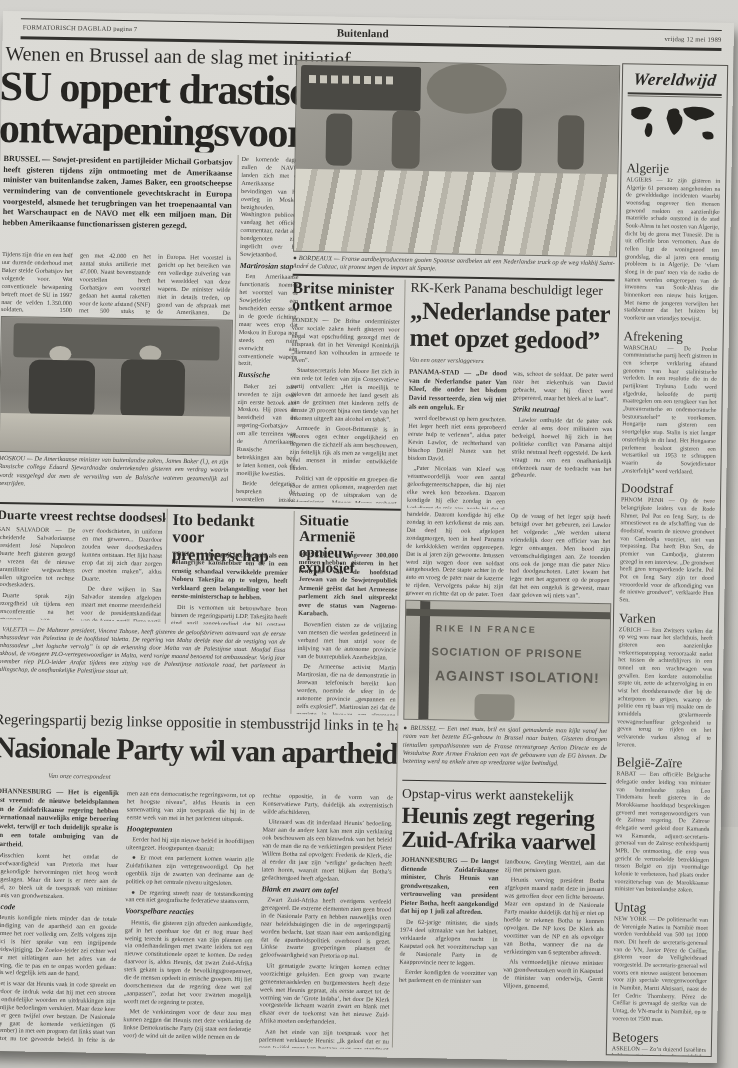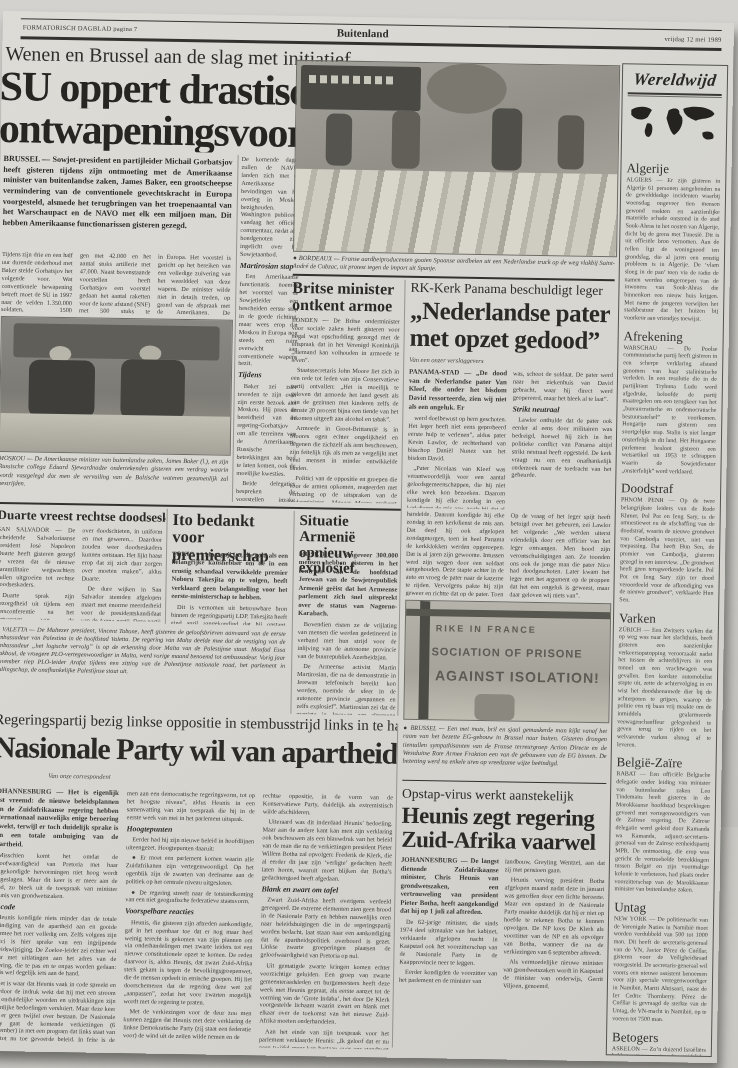--- a/index.html
+++ b/index.html
@@ -65,21 +65,21 @@
     <div class="blob" style="left:120px;top:40px;width:64px;height:60px;background:#44433e;border-radius:10px"></div>
     <div class="blob" style="left:0;top:96px;width:230px;height:38px;background:linear-gradient(180deg,#c2bfb4,#a5a299);border-radius:0"></div>
   </div>
   <div class="abs cap" style="left:3px;top:443px;width:230px;height:44px">MOSKOU — De Amerikaanse minister van buitenlandse zaken, James Baker (l.), en zijn Russische collega Eduard Sjewardnadze ondertekenden gisteren een verdrag waarin wordt vastgelegd dat men de vervuiling van de Baltische wateren gezamenlijk zal bestrijden.</div>
 
   <div class="abs vrule" style="left:237px;top:140px;height:347px"></div>
   <div class="abs t" style="left:241px;top:140px;width:59px;height:347px">
     <p>De komende dagen zullen de NAVO-landen zich met de Amerikaanse bevindingen van het overleg in Moskou bezighouden. Washington publiceert vandaag het officiële commentaar, nadat alle bondgenoten zijn ingelicht over het Sowjetaanbod.</p>
     <span class="sub">Martirosian stap</span>
     <p>Een Amerikaanse functionaris noemde het voorstel van de Sowjetleider een bescheiden eerste stap in de goede richting, maar wees erop dat Moskou in Europa nog steeds een ruim overwicht aan conventionele wapens bezit.</p>
-    <span class="sub">Tijdens</span>
+    <span class="sub">Russische</span>
     <p>Baker zei zeer tevreden te zijn over zijn eerste bezoek aan Moskou. Hij prees de bereidheid van de regering-Gorbatsjov om alle terreinen van de Amerikaans-Russische betrekkingen aan bod te laten komen, ook de moeilijke kwesties.</p>
     <p>Beide delegaties bespreken de voorstellen inzake conventionele wapenvermindering vandaag voorts, tijdens de wapenbeheersingsbesprekingen tussen Oost en West in Wenen.</p>
   </div>
 
   <div class="abs photo" style="left:294px;top:44px;width:322px;height:190px;background:linear-gradient(160deg,#a3a199 0%,#918f88 45%,#b3b0a6 100%)">
     <div class="blob" style="left:4px;top:4px;width:120px;height:44px;background:#4a4944;border-radius:3px"></div>
     <div class="blob" style="left:12px;top:14px;width:86px;height:8px;background:repeating-linear-gradient(90deg,#c9c6bb 0 7px,transparent 7px 11px);border-radius:0"></div>
     <div class="blob" style="left:130px;top:0;width:80px;height:50px;background:#7a786f"></div>
     <div class="blob" style="left:30px;top:52px;width:26px;height:52px;background:#55544e;border-radius:8px"></div>
     <div class="blob" style="left:96px;top:48px;width:28px;height:58px;background:#615f58;border-radius:8px"></div>

